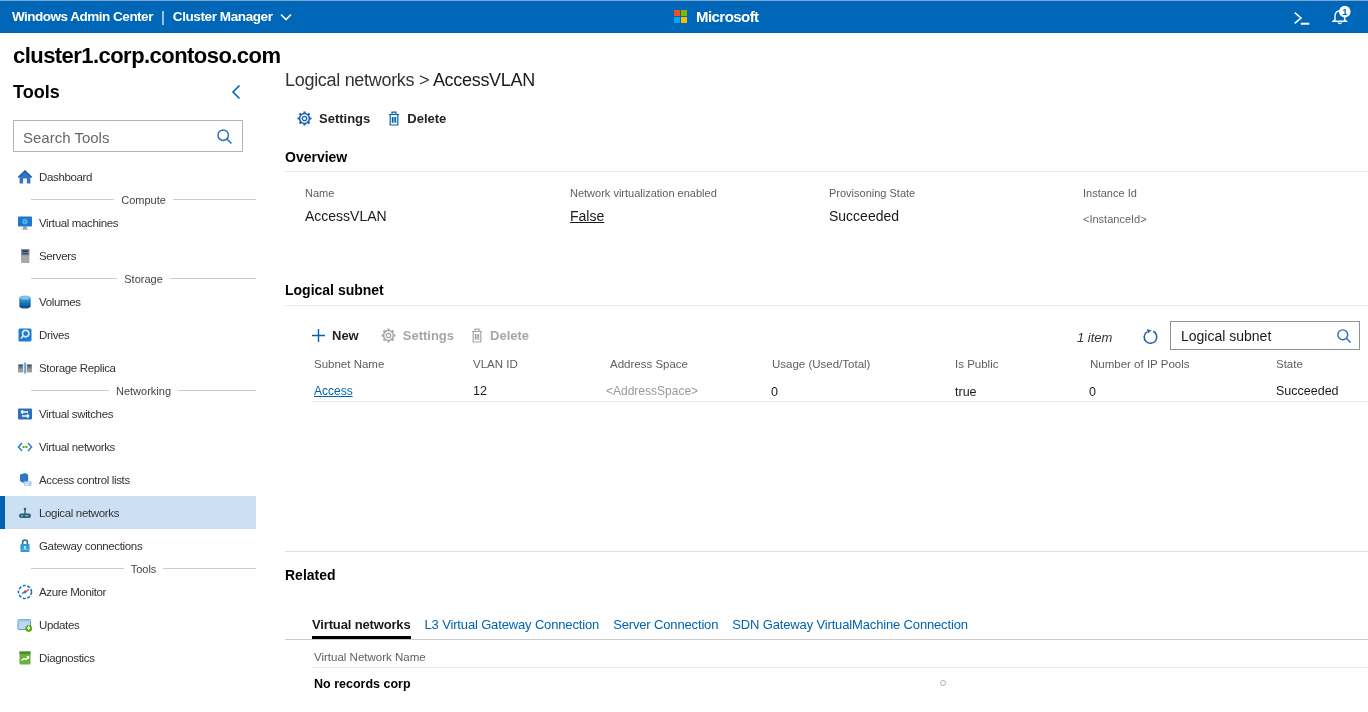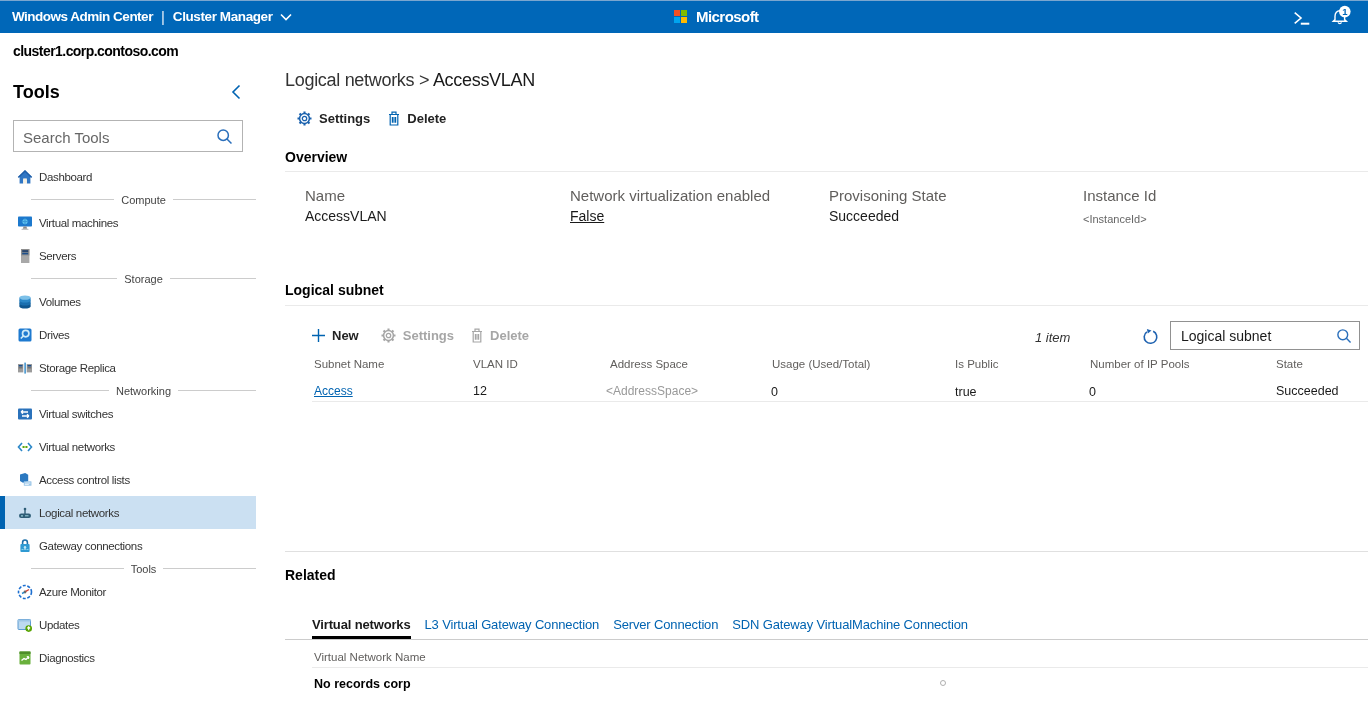--- a/index.html
+++ b/index.html
@@ -19,21 +19,21 @@
 #mslogo { width:13px; height:13px; position:relative; }
 #mslogo div { position:absolute; width:6px; height:6px; }
 #mslogo .r { left:0; top:0; background:#f25022; }
 #mslogo .g { left:7px; top:0; background:#7fba00; }
 #mslogo .b { left:0; top:7px; background:#00a4ef; }
 #mslogo .y { left:7px; top:7px; background:#ffb900; }
 #tb-center .mstxt { color:#fff; font-size:15px; font-weight:600; margin-left:9px; letter-spacing:-0.55px; }
 
 
 #sidebar { position:absolute; left:0; top:33px; width:256px; height:679px; background:#fff; }
-#clustername { position:absolute; left:13px; top:10px; font-size:14px; font-weight:bold; color:#000; letter-spacing:-0.55px; }
+#clustername { position:absolute; left:13px; top:10px; font-size:22px; font-weight:bold; color:#000; letter-spacing:-0.55px; }
 #toolshead { position:absolute; left:13px; top:49px; font-size:18px; font-weight:bold; color:#000; }
 #collapse { position:absolute; left:231px; top:51px; }
 #searchbox { position:absolute; left:13px; top:87px; width:230px; height:32px; border:1px solid #b3b3b3; background:#fff; }
 #searchbox .ph { position:absolute; left:9px; top:8px; font-size:15px; color:#666; }
 #searchbox svg { position:absolute; right:9px; top:7px; }
 #nav { position:absolute; left:0; top:127px; width:256px; }
 .navitem { position:relative; height:33px; display:flex; align-items:center; }
 .navitem .ic { width:16px; height:16px; margin-left:17px; flex:none; }
 .navitem .lbl { margin-left:6px; font-size:11.5px; color:#333; letter-spacing:-0.35px; }
 .navitem.sel { background:#cbe0f2; }
@@ -45,21 +45,21 @@
 
 #main { position:absolute; left:256px; top:33px; width:1112px; height:679px; }
 .abs { position:absolute; }
 #title { left:29px; top:37px; font-size:18px; color:#333; letter-spacing:-0.3px; }
 .cmdbar { display:flex; align-items:center; }
 .cmd { display:flex; align-items:center; font-size:13px; font-weight:bold; color:#232323; }
 .cmd svg { margin-right:7px; }
 .cmd.dis { color:#a6a6a6; }
 .h2 { font-size:14px; font-weight:bold; color:#000; }
 .hr { position:absolute; left:29px; right:0; height:1px; background:#eaeaea; }
-.flabel { font-size:15px; color:#605e5c; }
+.flabel { font-size:11px; color:#605e5c; }
 .fvalue { font-size:14px; color:#1a1a1a; margin-top:5px; }
 .fvalue.gray { font-size:11px; color:#666; margin-top:8px; }
 
 .th { font-size:11.5px; color:#605e5c; }
 .td { font-size:12.5px; color:#1a1a1a; }
 .link { color:#0063b1; text-decoration:underline; }
 
 #lsearch { position:absolute; left:914px; top:288px; width:190px; height:29px; border:1px solid #919191; }
 #lsearch .txt { position:absolute; left:10px; top:6px; font-size:14px; color:#1a1a1a; }
 #lsearch svg { position:absolute; right:7px; top:6px; }
@@ -309,21 +309,21 @@
       <div class="cmd dis" style="margin-left:22px;"><svg width="15" height="15" viewBox="0 0 15 15">
             <circle cx="7.5" cy="7.5" r="4.9" fill="none" stroke="#a6a6a6" stroke-width="1.5"></circle>
             <circle cx="7.5" cy="7.5" r="2.2" fill="none" stroke="#a6a6a6" stroke-width="1.3"></circle>
             <path d="M12.40 7.50 L14.50 7.50 M10.96 10.96 L12.45 12.45 M7.50 12.40 L7.50 14.50 M4.04 10.96 L2.55 12.45 M2.60 7.50 L0.50 7.50 M4.04 4.04 L2.55 2.55 M7.50 2.60 L7.50 0.50 M10.96 4.04 L12.45 2.55" stroke="#a6a6a6" stroke-width="2.1"></path>
           </svg>Settings</div>
       <div class="cmd dis" style="margin-left:17px;"><svg width="12" height="15" viewBox="0 0 12 15">
             <path d="M1 3.5 H11 M4 3 V1.2 H8 V3 M2.2 3.8 V14 H9.8 V3.8 M4.4 6 V11.8 M6 6 V11.8 M7.6 6 V11.8" fill="none" stroke="#a6a6a6" stroke-width="1.2"></path>
           </svg>Delete</div>
     </div>
 
-    <div class="abs" style="left:779px; top:297px; font-size:13px; font-style:italic; color:#333;">1 item</div>
+    <div class="abs" style="left:821px; top:297px; font-size:13px; font-style:italic; color:#333;">1 item</div>
     <div class="abs" style="left:886px; top:295px;"><svg width="17" height="17" viewBox="0 0 17 17">
           <path d="M11.16 3.29 A6.3 6.3 0 1 1 4.89 3.84" fill="none" stroke="#1e62b0" stroke-width="1.6"></path>
           <path d="M4.9 1.1 L9.5 2.45 5.85 5.5 Z" fill="#1e62b0"></path>
         </svg></div>
     <div id="lsearch">
       <span class="txt">Logical subnet</span>
       <svg width="16" height="16" viewBox="0 0 17 17">
           <circle cx="7.2" cy="7.2" r="5.2" fill="none" stroke="#2a6fbb" stroke-width="1.5"></circle>
           <path d="M11 11 15.5 15.5" stroke="#2a6fbb" stroke-width="1.5"></path>
         </svg>

